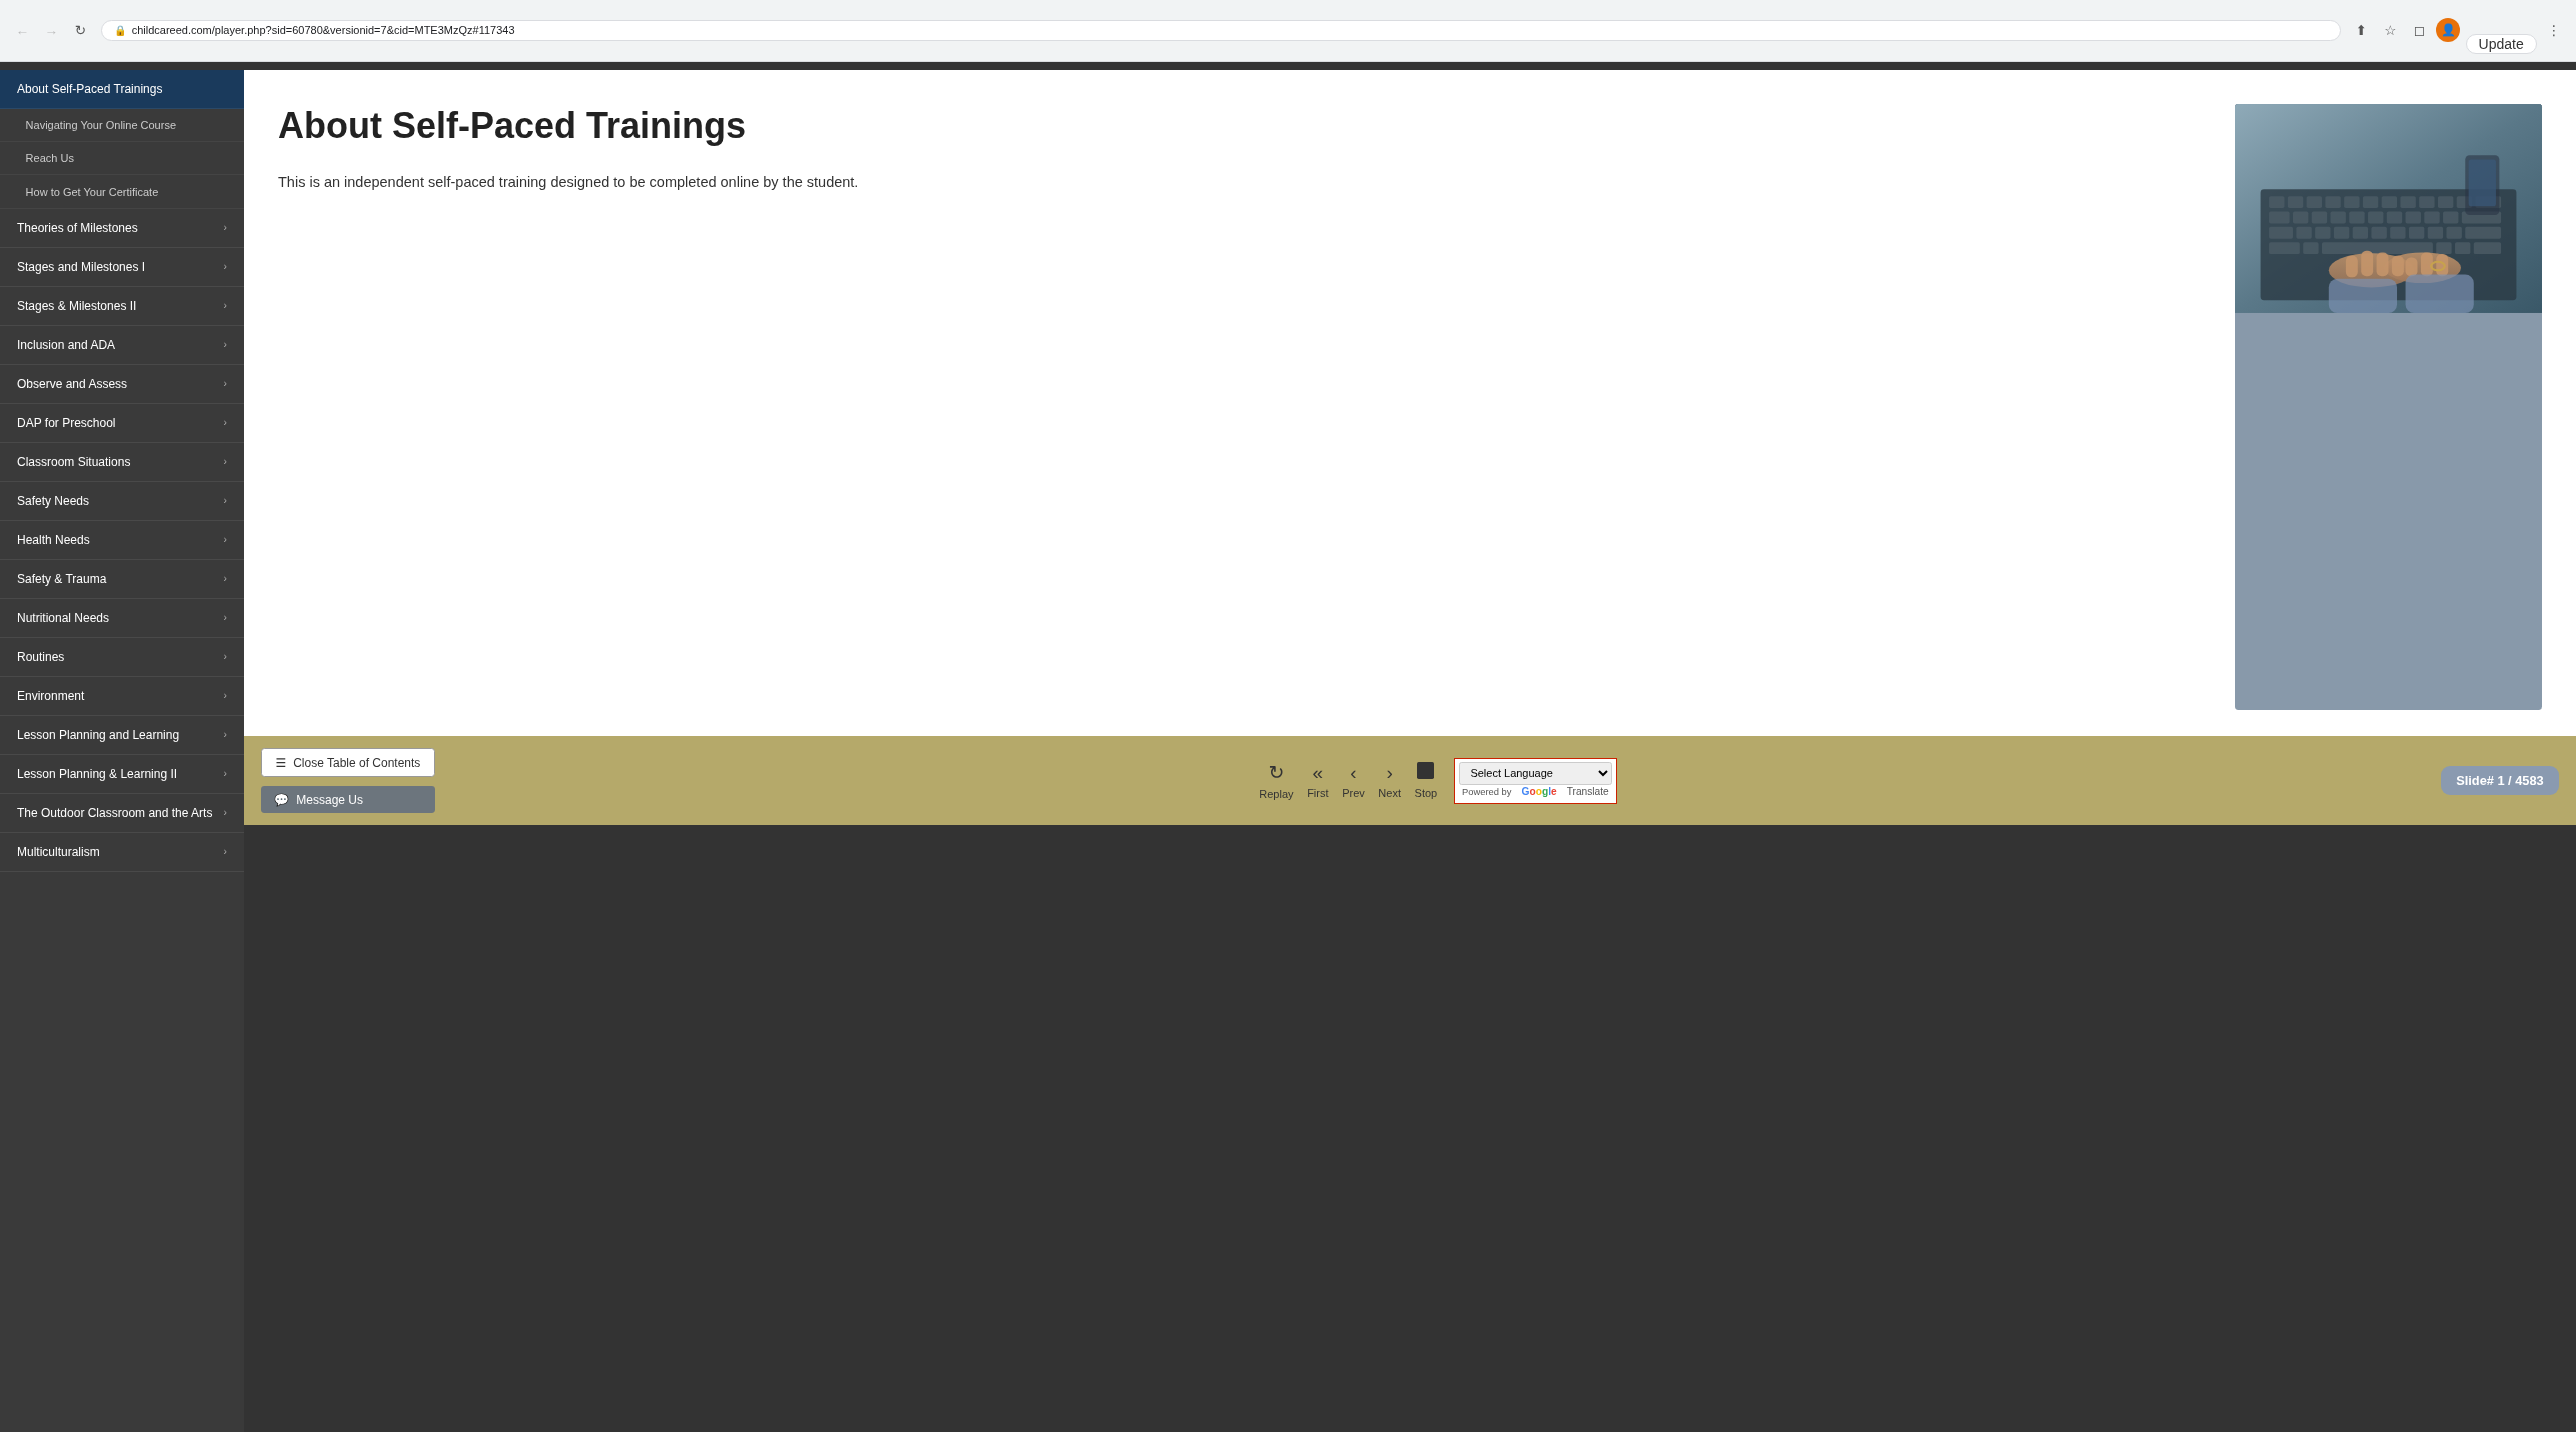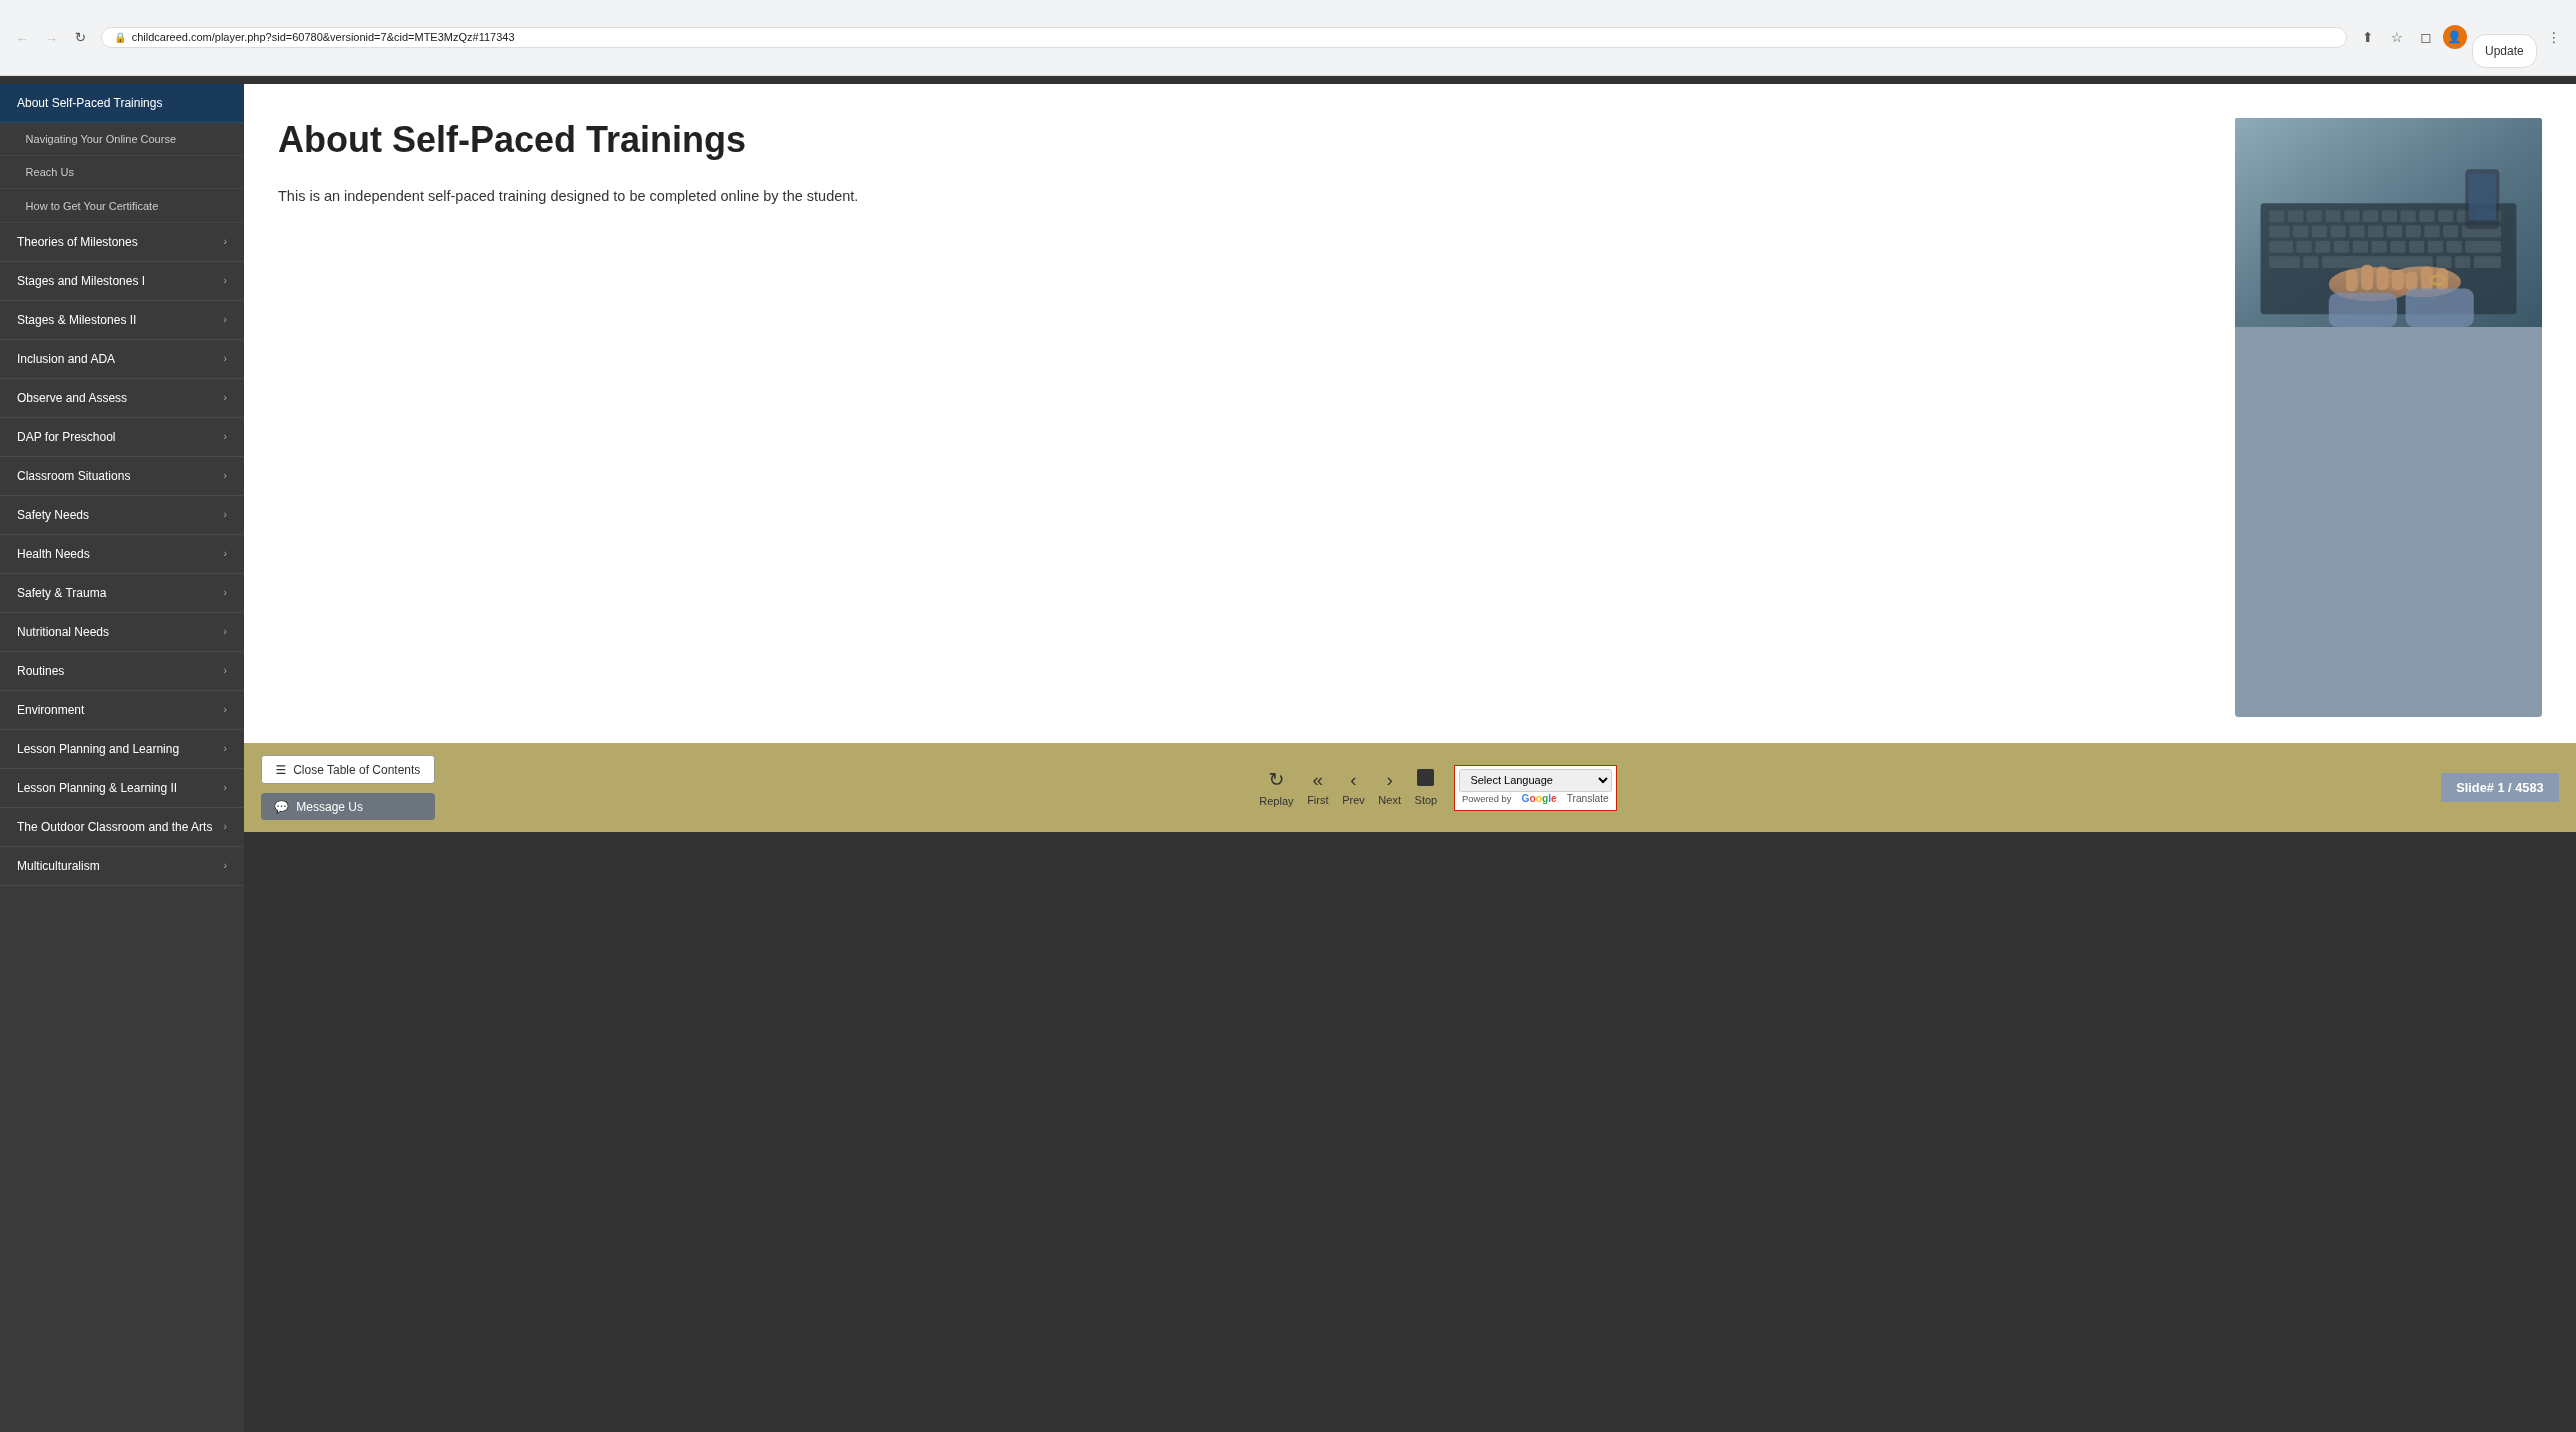--- a/index.html
+++ b/index.html
@@ -28,22 +28,22 @@
     }
     .browser-address-bar .lock-icon { color: #555; font-size: 10.2px; }
     .browser-address-text { font-size: 11px; color: #202124; }
     .browser-actions { display: flex; gap: 5.1px; align-items: center; }
     .browser-action-btn {
       width: 24px; height: 24px; border-radius: 50%; border: none;
       background: transparent; cursor: pointer; color: #555; font-size: 13.6px;
       display: flex; align-items: center; justify-content: center;
     }
     .update-btn {
-      border: 0.9px solid #dadce0; border-radius: 13.6px; padding: 9px 12px;
-      font-size: 12px; cursor: pointer; background: white; color: #333; margin-top: 27px;
+      border: 0.9px solid #dadce0; border-radius: 13.6px; padding: 1px 12px;
+      font-size: 14px; cursor: pointer; background: white; color: #333; margin-top: 27px;
     }
     .profile-btn {
       width: 24px; height: 24px; border-radius: 50%; background: #e8710a;
       border: none; cursor: pointer; color: white; font-size: 12px;
       display: flex; align-items: center; justify-content: center;
     }
 
     
     .app-container {
       display: flex;
@@ -179,21 +179,21 @@
     .google-g { color: #4285f4; font-weight: bold; font-size: 10.2px; }
     .google-o1 { color: #ea4335; font-weight: bold; font-size: 10.2px; }
     .google-o2 { color: #fbbc05; font-weight: bold; font-size: 10.2px; }
     .google-g2 { color: #34a853; font-weight: bold; font-size: 10.2px; }
     .google-l { color: #4285f4; font-weight: bold; font-size: 10.2px; }
     .google-e { color: #ea4335; font-weight: bold; font-size: 10.2px; }
     .translate-text { color: #555; font-size: 10.2px; }
 
     .slide-counter {
       background: #8a9ab0; color: white; padding: 6.8px 15.3px;
-      border-radius: 0; font-size: 12.8px; font-weight: bold;
+      border-radius: 9px; font-size: 12.8px; font-weight: bold;
     }
 
     
     .dark-area {
       background: #333;
       flex: 1;
       min-height: 68px;
     }
   </style>
 </head>

